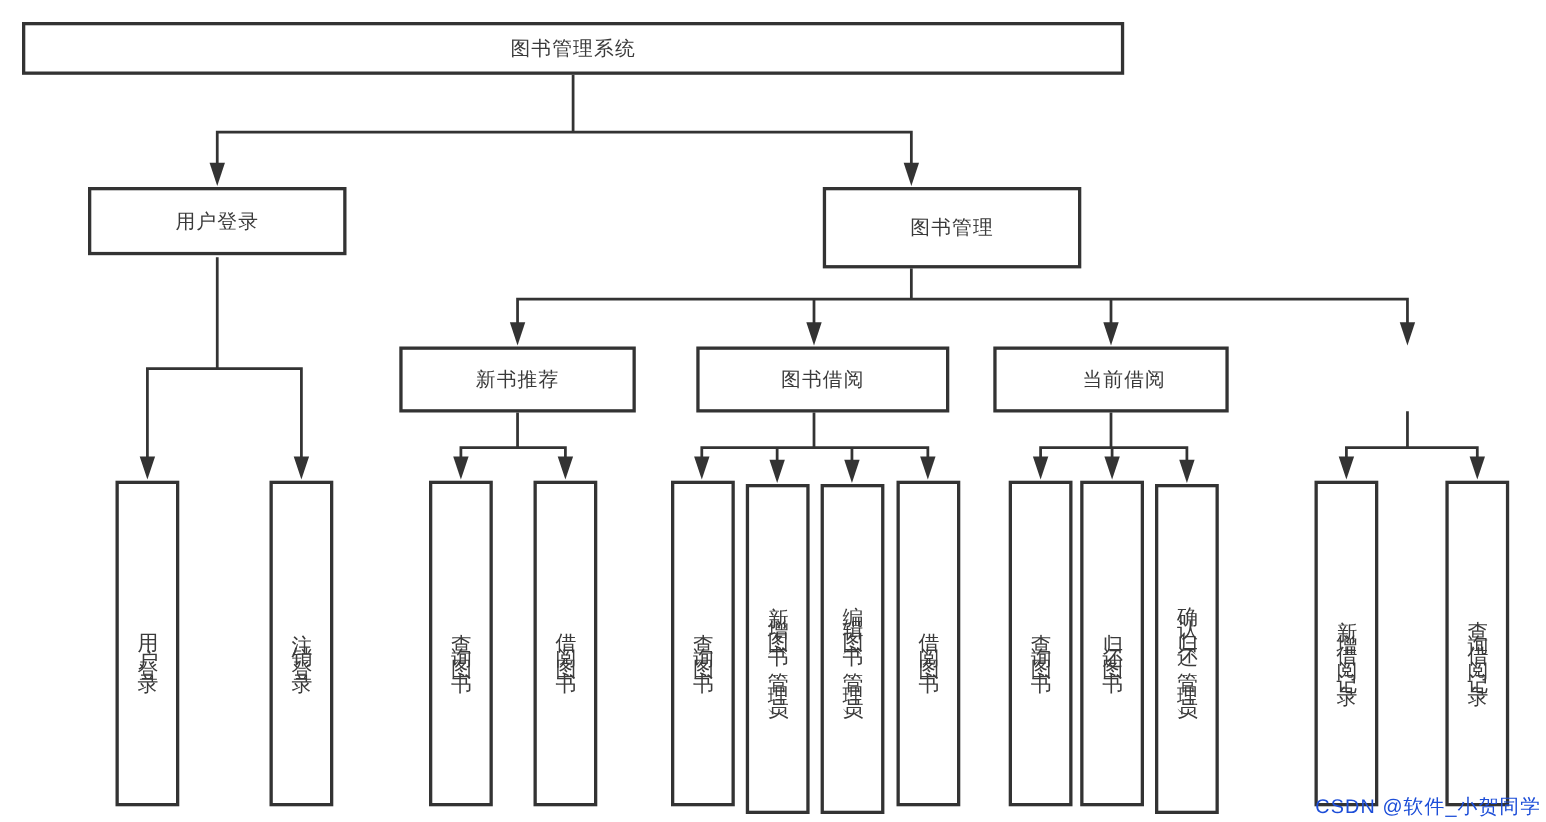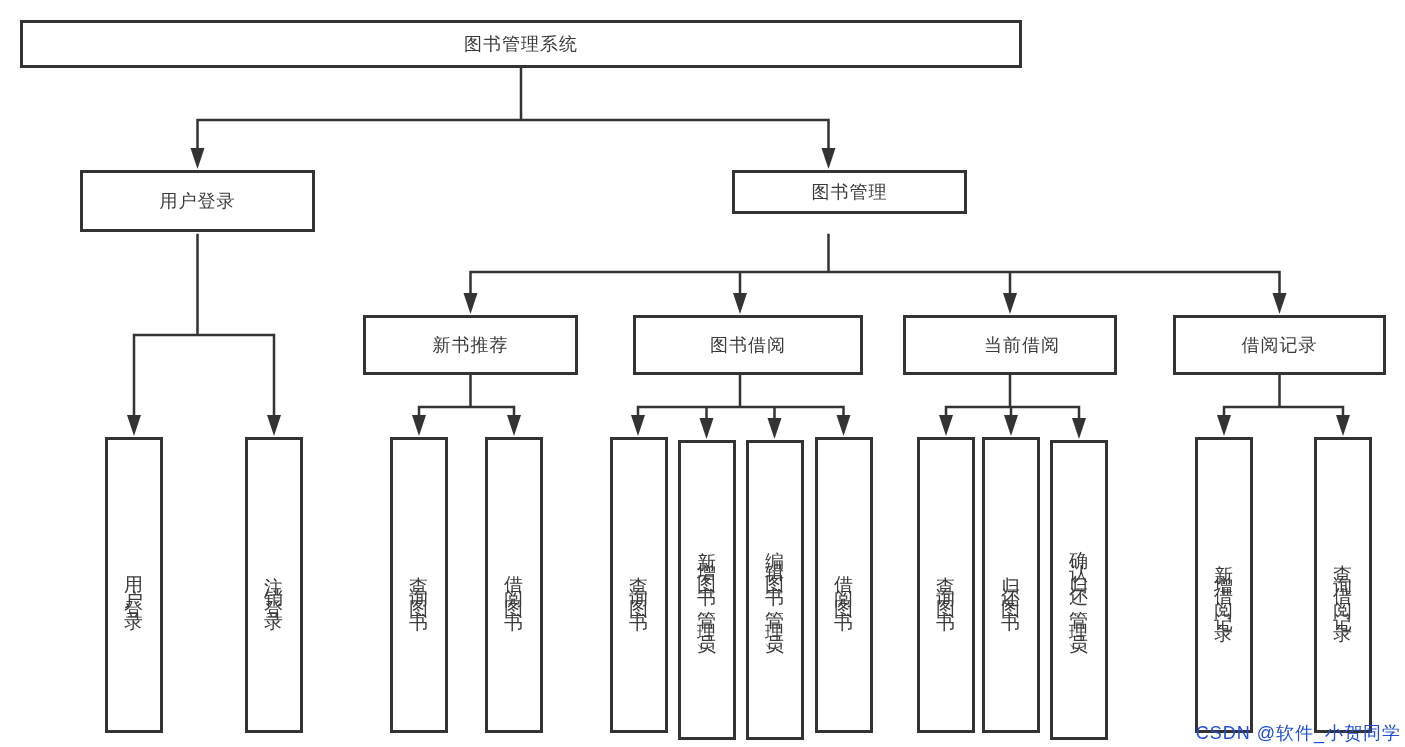--- a/index.html
+++ b/index.html
@@ -41,21 +41,21 @@
     writing-mode: vertical-rl;
     text-orientation: mixed;
     letter-spacing: 12px;
     line-height: 1;
     white-space: nowrap;
   }
   
   #n-root   { left: 20px;   top: 20px;  width: 1002px; height: 48px; }
   
   #n-login  { left: 80px;   top: 170px; width: 235px;  height: 62px; }
-  #n-mgmt   { left: 732px;  top: 170px; width: 235px;  height: 44px; justify-content: center; }
+  #n-mgmt   { left: 748px;  top: 170px; width: 235px;  height: 74px; justify-content: center; }
   
   #n-rec    { left: 363px;  top: 315px; width: 215px;  height: 60px; }
   #n-borrow { left: 633px;  top: 315px; width: 230px;  height: 60px; }
   #n-cur    { left: 903px;  top: 315px; width: 214px;  height: 60px; padding-left: 24px; }
   #n-recs   { left: 1173px; top: 315px; width: 213px;  height: 60px; }
   
   .leaf     { top: 437px; width: 58px; height: 296px; }
   .leaf.tall{ top: 440px; height: 300px; }
   #l-ul     { left: 105px; }
   #l-lo     { left: 245px; }
@@ -132,23 +132,20 @@
 
   <div class="box h" id="n-rec">
     <span>新书推荐</span>
   </div>
   <div class="box h" id="n-borrow">
     <span>图书借阅</span>
   </div>
   <div class="box h" id="n-cur">
     <span>当前借阅</span>
   </div>
-  <div class="box h" id="n-recs">
-    <span>借阅记录</span>
-  </div>
 
   <div class="box v leaf" id="l-ul">
     <span class="vtext">用户登录</span>
   </div>
   <div class="box v leaf" id="l-lo">
     <span class="vtext">注销登录</span>
   </div>
 
   <div class="box v leaf" id="l-rec1">
     <span class="vtext">查询图书</span>

